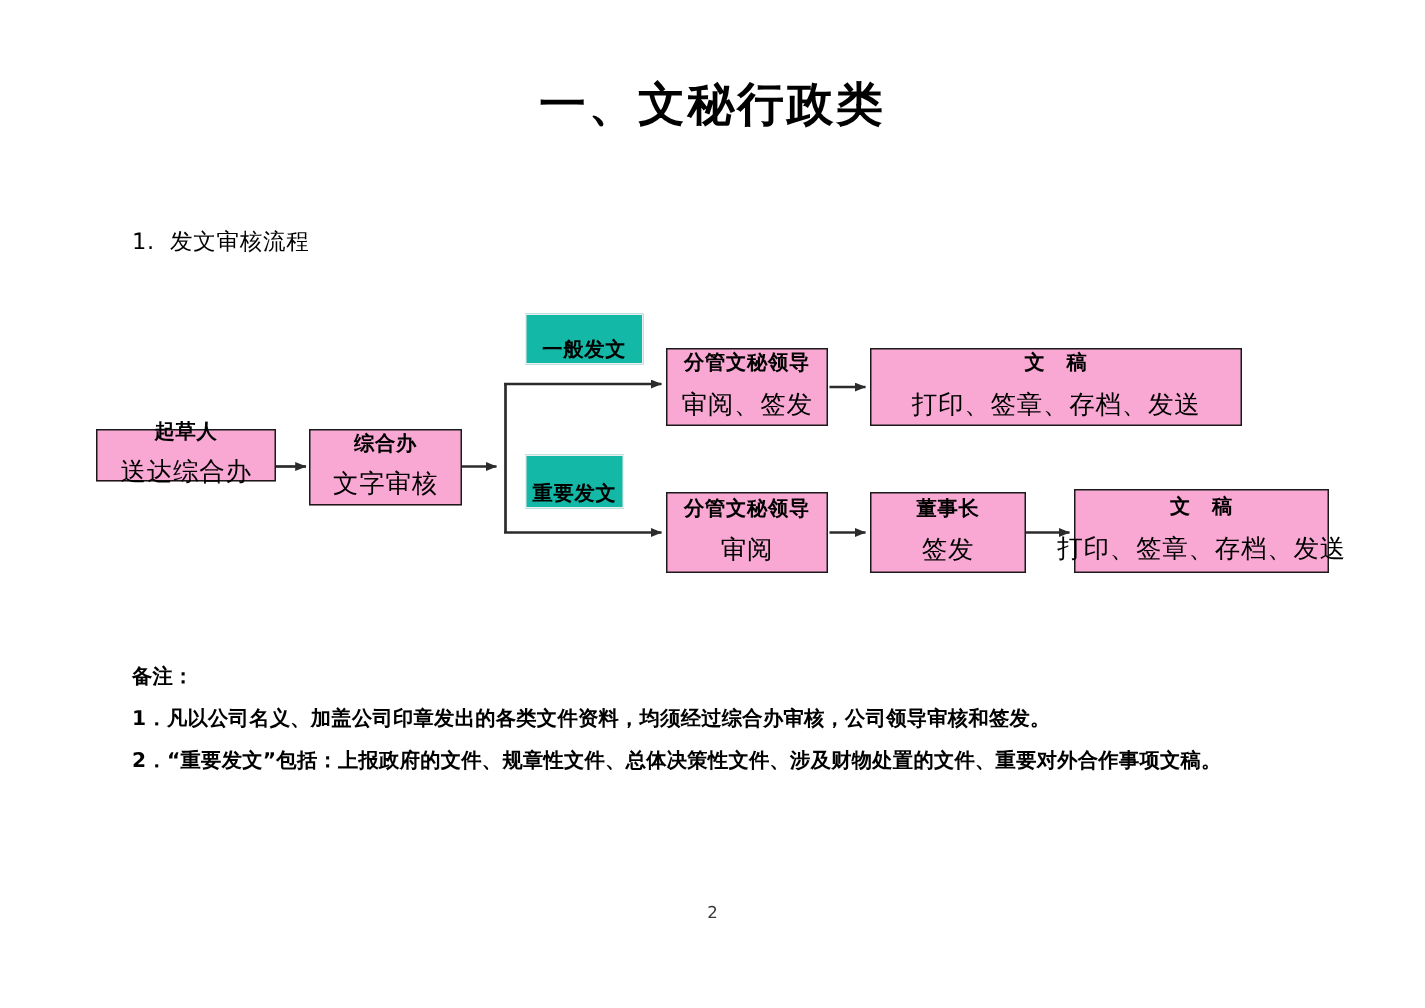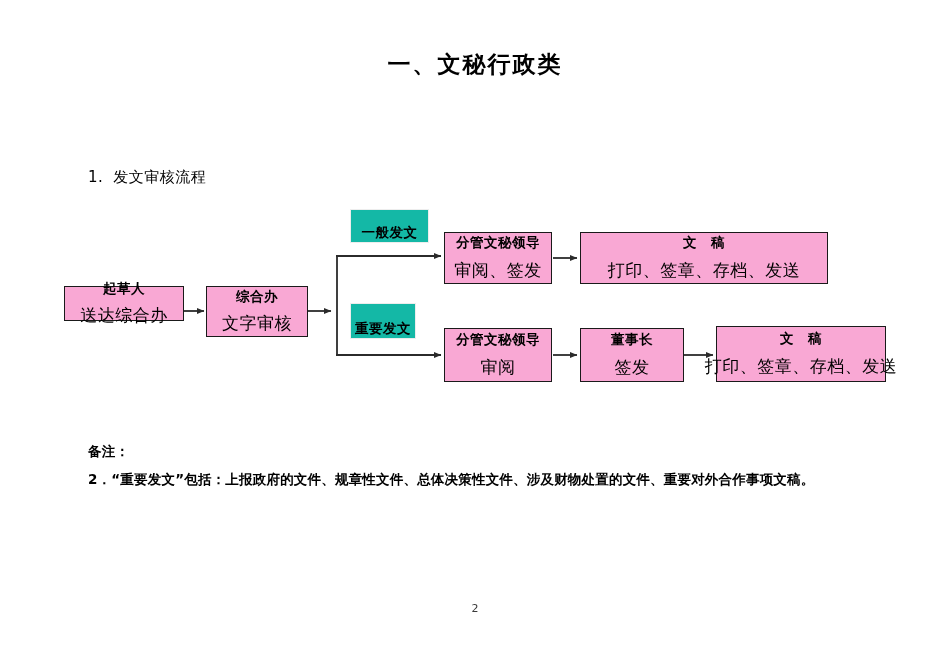--- a/index.html
+++ b/index.html
@@ -19,36 +19,35 @@
     overflow: hidden;
   }
 
   
   .doc-title {
     position: absolute;
     left: 0;
     top: 50px;
     width: 950px;
     text-align: center;
-    font-size: 23px;
+    font-size: 31px;
     font-weight: 700;
     letter-spacing: 2px;
     line-height: 1.3;
     color: #000;
   }
   .section-heading {
     position: absolute;
     left: 88px;
     top: 152px;
     font-size: 15px;
     font-weight: 400;
     letter-spacing: 0.5px;
     color: #000;
     white-space: nowrap;
-    margin-top: 16px;
   }
   .section-heading .num { margin-right: 10px; }
 
   
   #flow {
     position: absolute;
     left: 0;
     top: 0;
     width: 950px;
     height: 672px;
@@ -208,18 +207,19 @@
 
     <div class="node" style="left:716px; top:326px; width:170px; height:56px;">
       <span class="t1">文　稿</span>
       <span class="t2">打印、签章、存档、发送</span>
     </div>
 
   </div>
 
   <div class="notes">
     <div class="note-line">备注：</div>
+    <div class="note-line">1．凡以公司名义、加盖公司印章发出的各类文件资料，均须经过综合办审核，公司领导审核和签发。</div>
     <div class="note-line">2．“重要发文”包括：上报政府的文件、规章性文件、总体决策性文件、涉及财物处置的文件、重要对外合作事项文稿。</div>
   </div>
 
   <div class="page-number">2</div>
 
 </div>
 
 </body></html>

